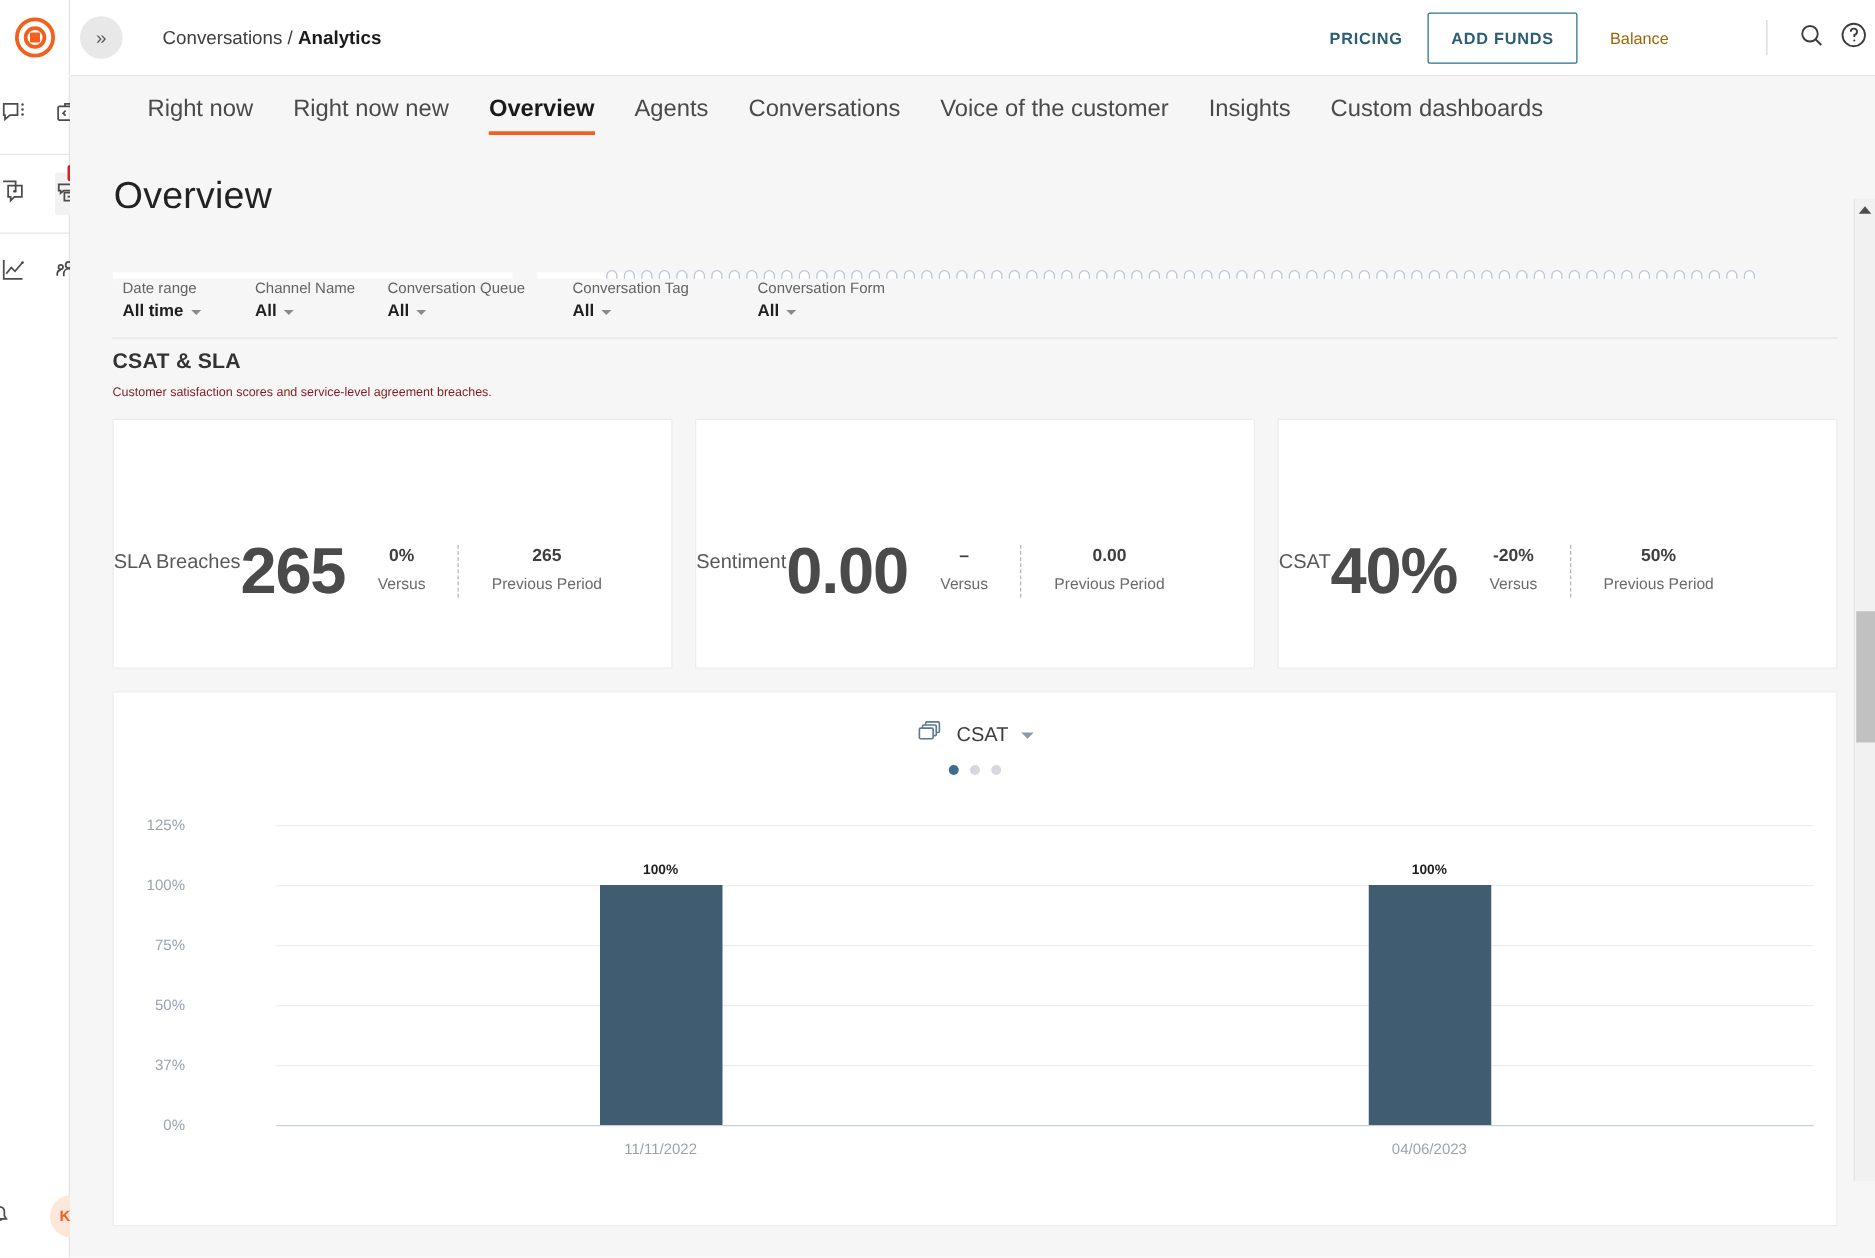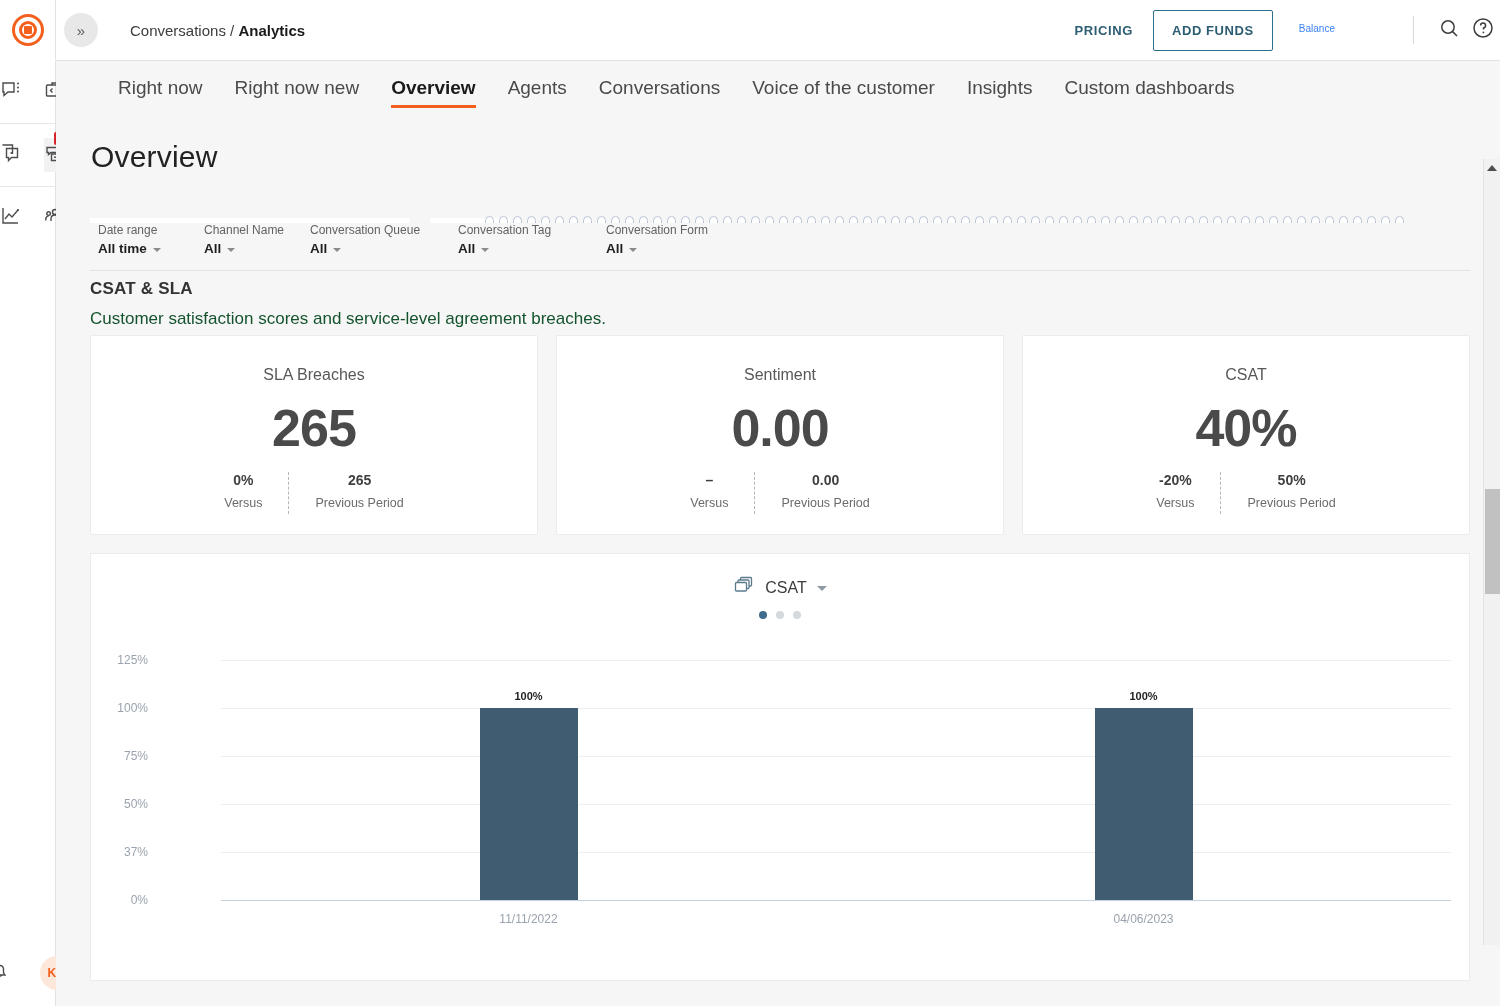--- a/index.html
+++ b/index.html
@@ -94,21 +94,21 @@
   .pricing-link {
     font-size: 13px; font-weight: 700; color: #2c5d73; letter-spacing: .6px;
     cursor: pointer; padding: 8px 14px;
   }
   .add-funds {
     font-size: 13px; font-weight: 700; color: #2c5d73; letter-spacing: .6px;
     border: 1px solid #2c6f8d; background: #fff; border-radius: 2px;
     padding: 12px 18px; cursor: pointer; margin-left: 6px; text-align: right;
   }
   .balance {
-    font-size: 10px; color: #3b82f6; margin-left: 26px; margin-right: 60px;
+    font-size: 13px; color: #a16207; margin-left: 26px; margin-right: 60px;
     align-self: flex-start; margin-top: 13px;
   }
   .tb-divider { width: 1px; height: 28px; background: #d8d8d8; margin: 0 18px; }
   .tb-icon { width: 34px; height: 34px; display:flex; align-items:center; justify-content:center; cursor: pointer; }
   .tb-icon svg { stroke: #3d3d3d; fill: none; stroke-width: 1.5; }
 
   
   .page {
     position: absolute; left: 56px; top: 61px; width: 1444px; height: 945px;
     background: #f6f6f6;
@@ -160,29 +160,29 @@
     font-size: 13.5px; color: #1f1f1f; font-weight: 700; margin-top: 3px;
     display: flex; align-items: center; gap: 6px;
   }
   .chev { width: 0; height: 0; border-left: 4px solid transparent; border-right: 4px solid transparent;
           border-top: 4.5px solid #8a8a8a; margin-top: 2px; }
   .fw-wide { min-width: 148px; }
 
   
   .section-head { position: absolute; left: 34px; top: 218px; }
   .section-title { font-size: 17px; font-weight: 700; color: #333; letter-spacing: .2px; }
-  .section-sub { font-size: 17px; color: #14532d; margin-top: 10px; }
+  .section-sub { font-size: 10px; color: #7f1d1d; margin-top: 10px; }
 
   .cards {
     position: absolute; left: 34px; top: 274px; width: 1380px;
     display: flex; gap: 18px;
   }
   .card {
     background: #fff; border: 1px solid #ececec; flex: 1;
-    height: 200px; display: flex; flex-direction: column; align-items: center;
+    height: 200px; display: flex; align-items: center;
     padding-top: 30px; border-radius: 1px;
   }
   .card-title { font-size: 16px; color: #585858; }
   .card-value { font-size: 52px; font-weight: 700; color: #4a4a4a; margin-top: 14px; letter-spacing: -1px; }
   .card-foot { display: flex; align-items: flex-start; margin-top: 14px; }
   .foot-col { display: flex; flex-direction: column; align-items: center; padding: 0 26px; }
   .foot-val { font-size: 14px; font-weight: 700; color: #3f3f3f; }
   .foot-lbl { font-size: 12.5px; color: #6b6b6b; margin-top: 8px; }
   .foot-sep { width: 0; border-left: 1px dashed #b5b5b5; height: 42px; align-self: center; }
 

